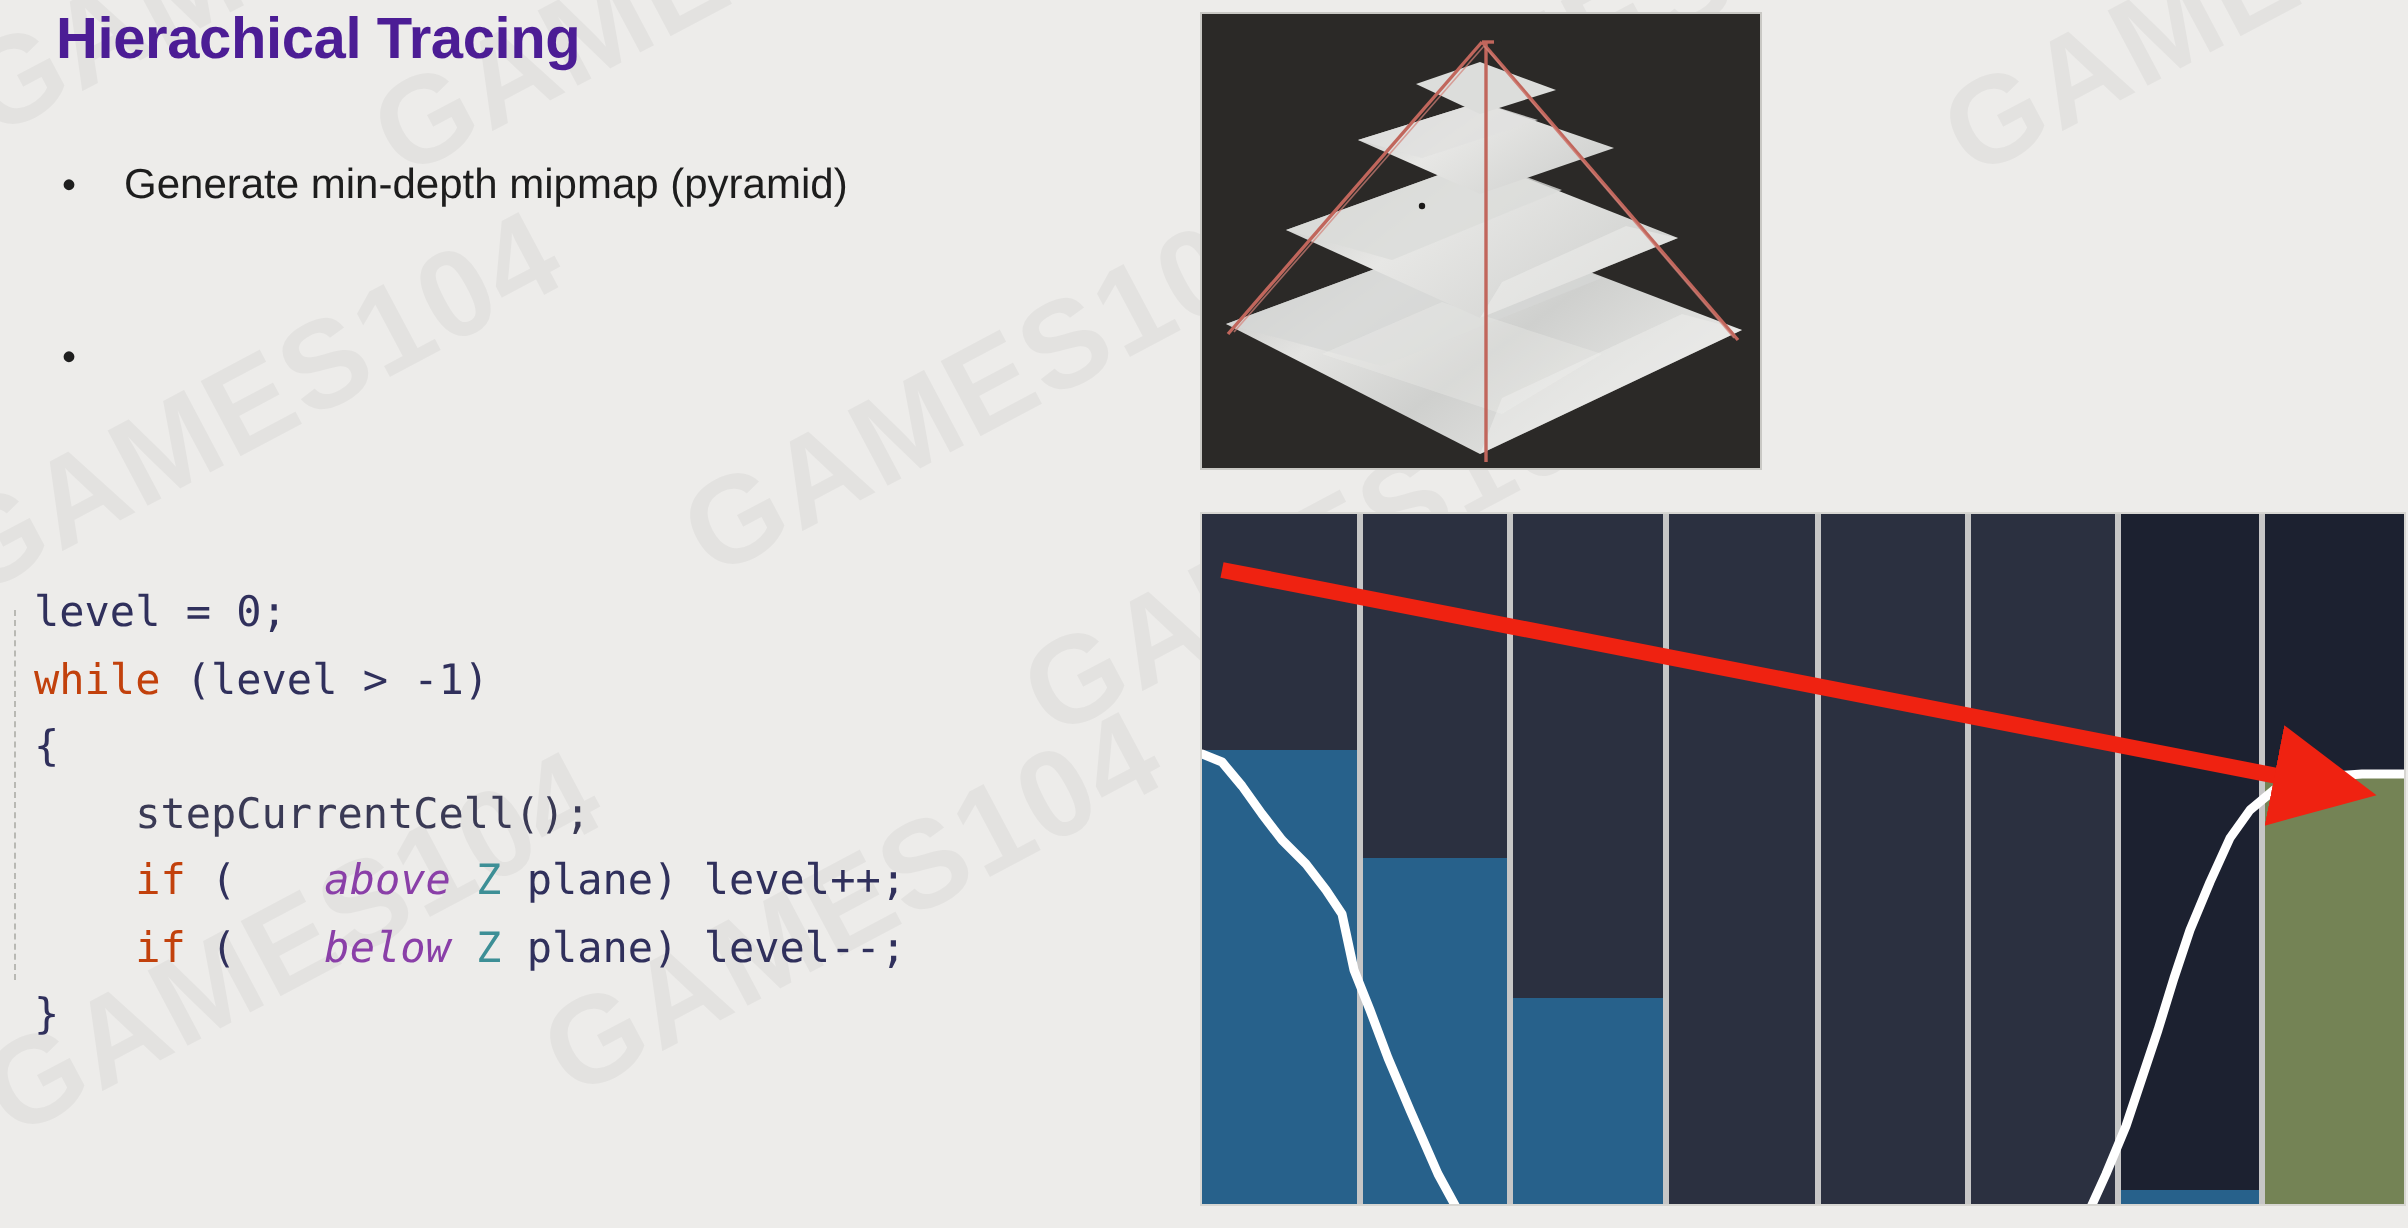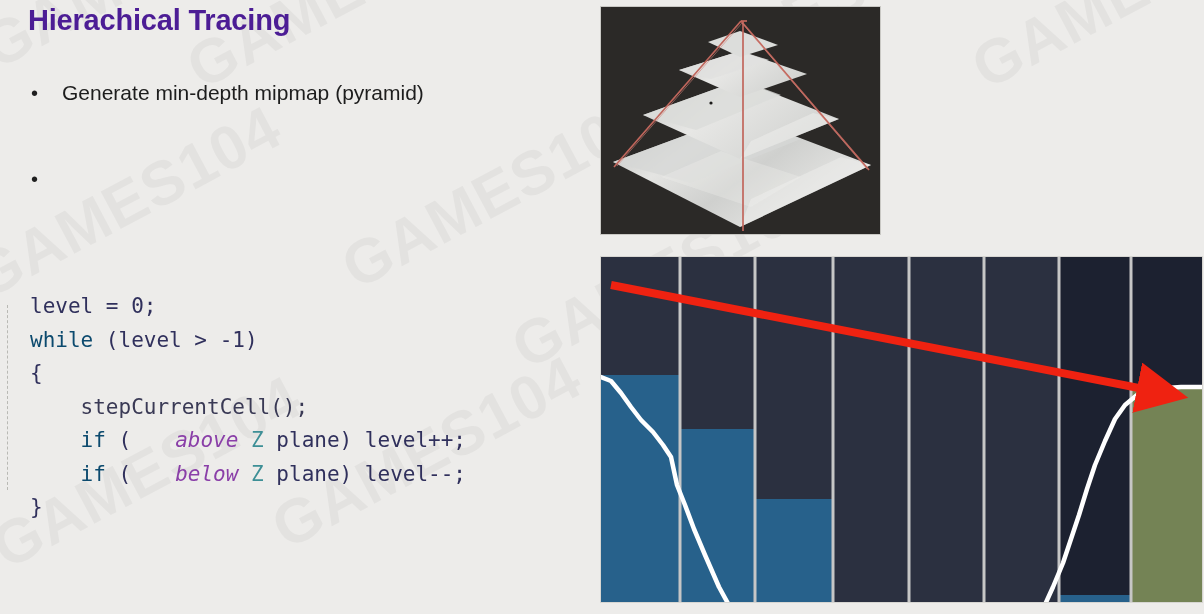--- a/index.html
+++ b/index.html
@@ -70,31 +70,31 @@
   }
   .bullet-text {
     font-size: 21px;
     line-height: 26px;
     color: #1d1d1d;
   }
 
   
   .code-block {
     position: absolute;
-    left: 30px;
+    left: 17px;
     top: 290px;
     font-family: "DejaVu Sans Mono", monospace;
     font-size: 21px;
     line-height: 33.5px;
     white-space: pre;
     z-index: 3;
   }
   .code-line { position: relative; height: 33.5px; }
   .tok-plain   { color: #30305c; }
-  .tok-kw      { color: #0c4a6e; }
+  .tok-kw      { color: #c2410c; }
   .tok-type    { color: #3d8f96; }
   .tok-ital    { color: #8a3fa8; font-style: italic; margin-left: 44px; }
   .tok-fn      { color: #3a3a55; text-align: right; }
   .indent-guide {
     position: absolute;
     left: 7px;
     top: 305px;
     width: 1px;
     height: 185px;
     border-left: 1px dashed #b9b9b4;

